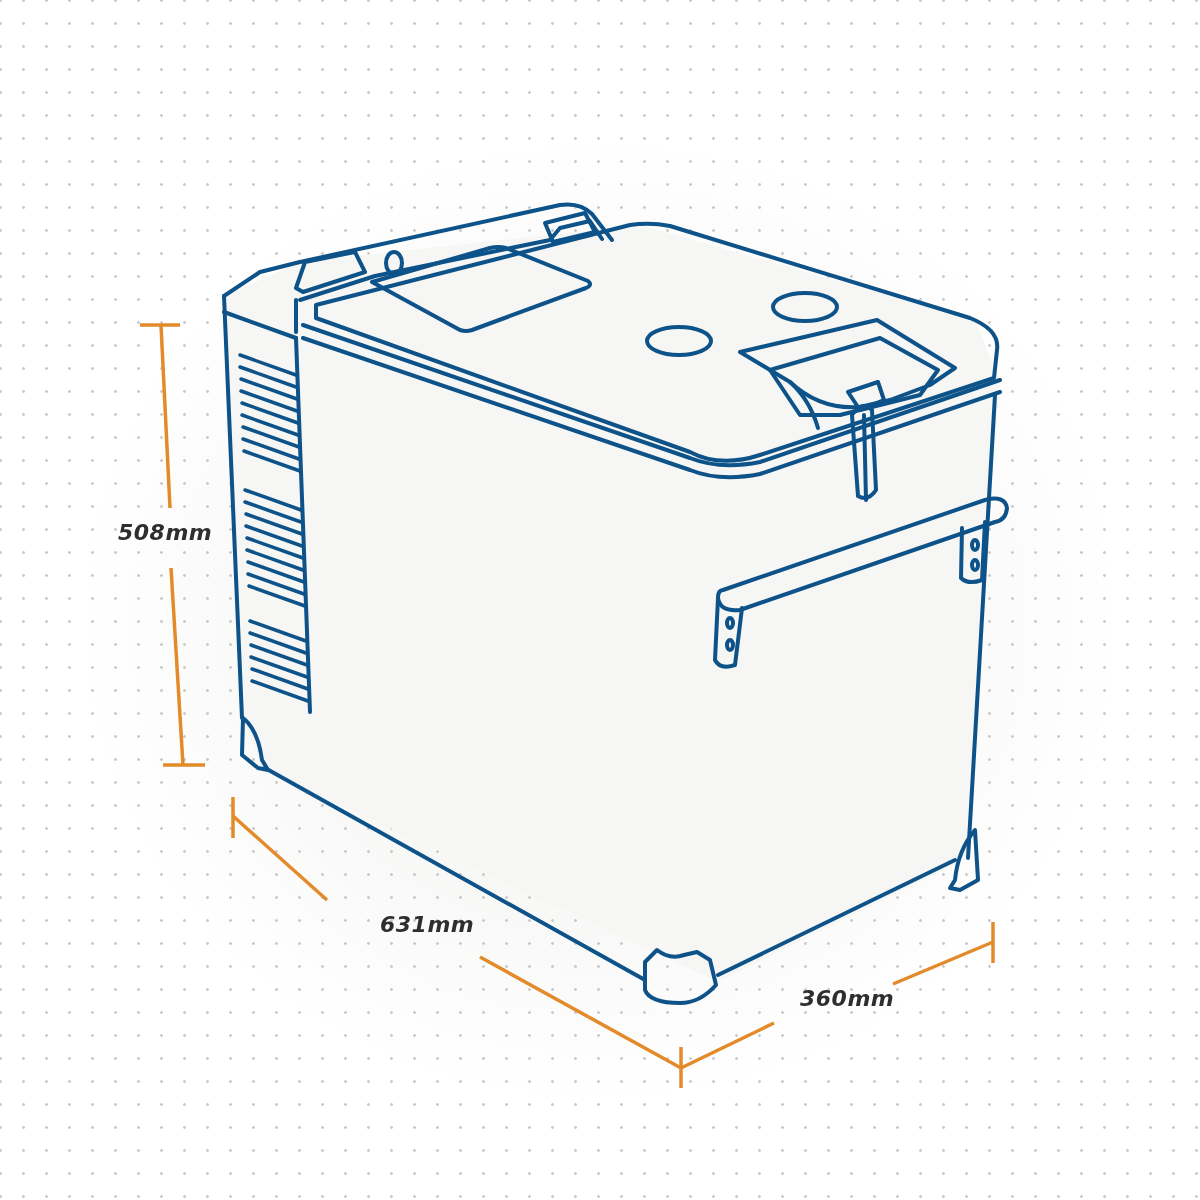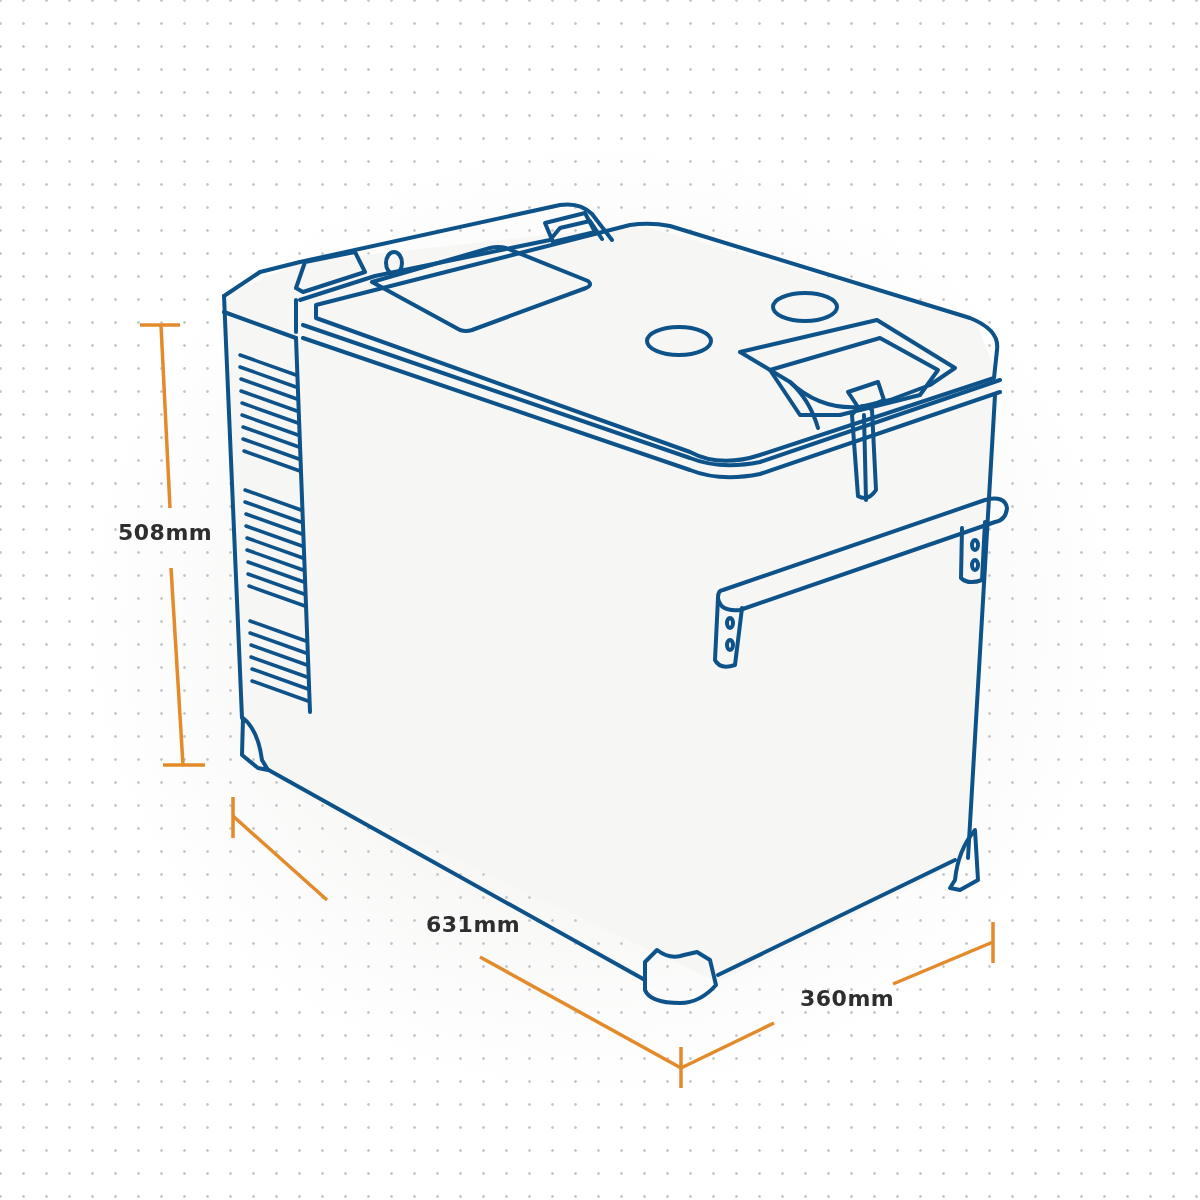--- a/index.html
+++ b/index.html
@@ -3,21 +3,21 @@
 <meta charset="utf-8">
 <style>
   html, body { margin:0; padding:0; }
   body { width:1200px; height:1200px; overflow:hidden; position:relative;
          background: radial-gradient(ellipse 520px 480px at 600px 620px, #f2f2f1 0%, #f7f7f6 55%, #ffffff 100%); }
   .dots { position:absolute; inset:0;
           background-image: radial-gradient(circle, #c9c9c9 1.1px, transparent 1.6px);
           background-size: 23px 23px; background-position: 12px 12px; }
   svg.drawing { position:absolute; left:0; top:0; }
   .label { position:absolute; font-family:"DejaVu Sans", sans-serif; font-weight:bold;
-           font-size:22px; color:#2e2e2e; letter-spacing:0.5px; white-space:nowrap; }
+           font-size:22px; color:#2e2e2e; letter-spacing:0.5px; white-space:nowrap;font-style:italic; }
 </style>
 </head>
 <body>
 
 <div class="dots"></div>
 
 <svg class="drawing" width="1200" height="1200" viewBox="0 0 1200 1200" fill="none" stroke="#0d5288" stroke-width="4" stroke-linejoin="round" stroke-linecap="round">
 
   <path d="M224 296 L300 262 L640 225 L975 320 L1000 382 L990 500 L968 858 L718 982 L262 768 L242 718 Z" fill="#f6f6f5" stroke="none"></path>
 
@@ -121,14 +121,14 @@
     <path d="M480 957 L681 1068"></path>
     <path d="M681 1047 L681 1088"></path>
 
     <path d="M681 1068 L774 1023"></path>
     <path d="M893 984 L993 942"></path>
     <path d="M993 922 L993 963"></path>
   </g>
 </svg>
 
 <div class="label" style="left:118px; top:520px;">508mm</div>
-<div class="label" style="left:380px; top:912px;margin-left:46px;">631mm</div>
+<div class="label" style="left:380px; top:912px;">631mm</div>
 <div class="label" style="left:800px; top:986px;">360mm</div>
 
 </body></html>

